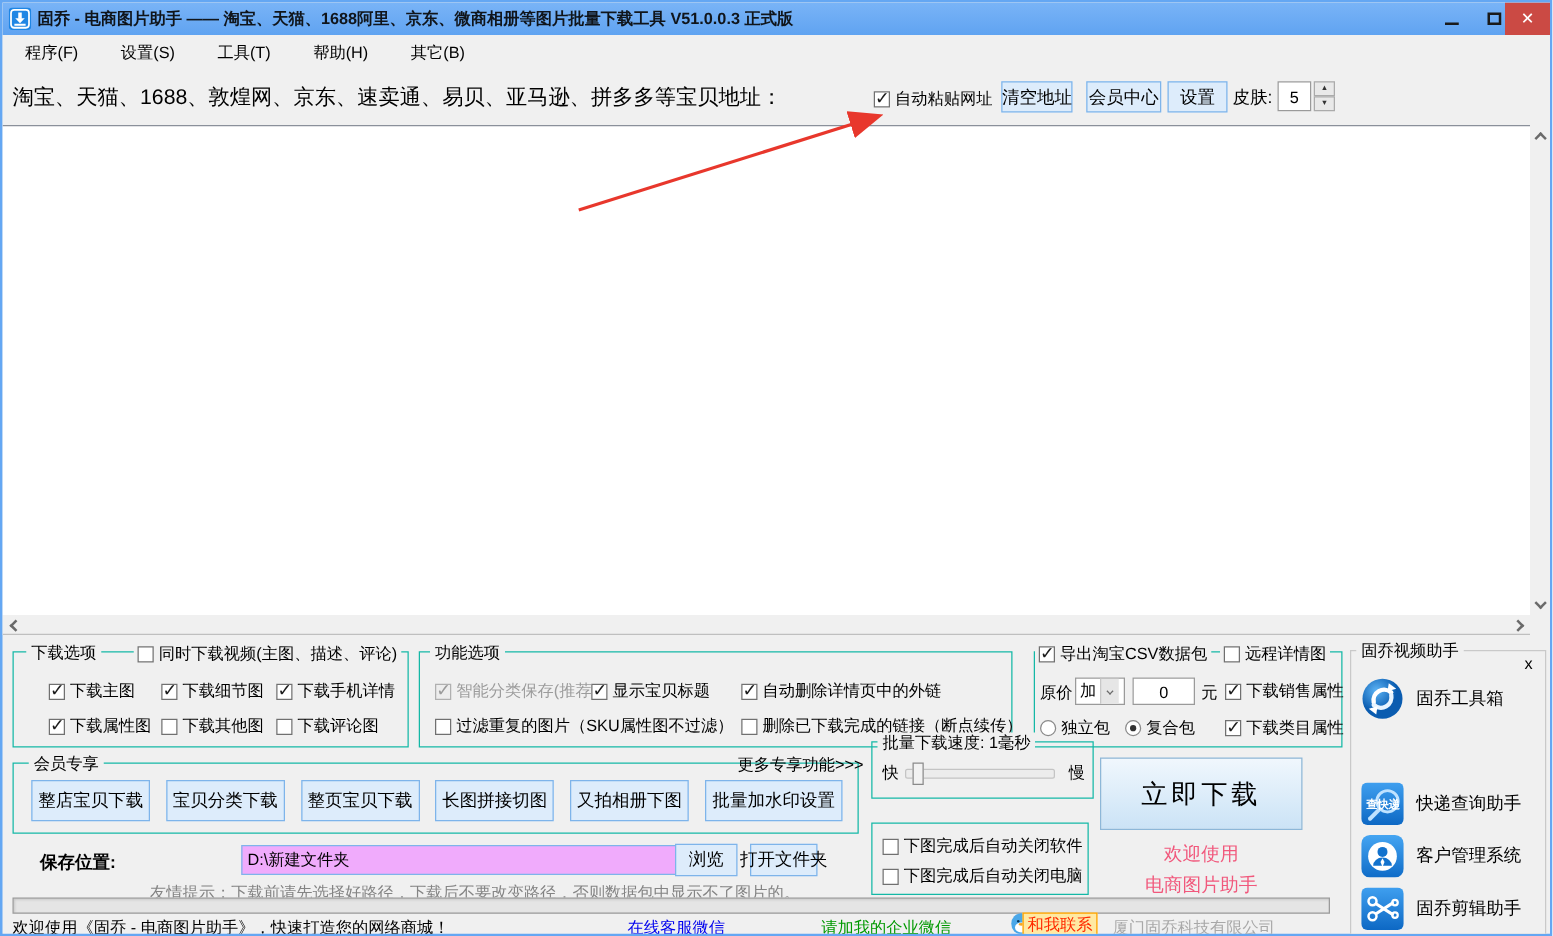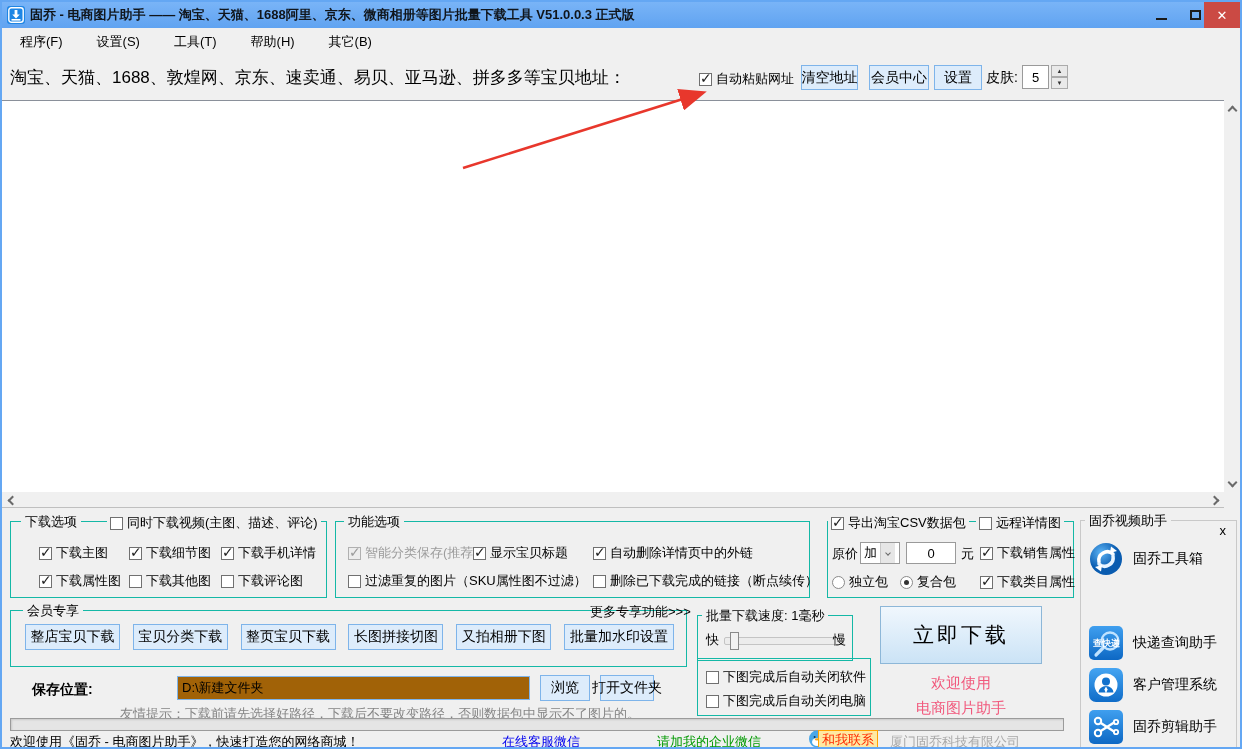--- a/index.html
+++ b/index.html
@@ -58,36 +58,36 @@
 
   
   .dropdown { position:absolute; height:22px; background:#fff; border:1px solid #9a9a9a; display:flex; align-items:center; cursor:pointer; }
   .ddtext { padding:0 3px; font-size:13px; }
   .ddarrow { width:15px; height:20px; background:#e6e6e6; display:flex; align-items:center; justify-content:center; border-left:1px solid #c8c8c8; }
   .ddarrow .chev { width:4px; height:4px; border-width:1.5px; }
   .numinput { position:absolute; height:22px; background:#fff; border:1px solid #9a9a9a; text-align:center; font-size:13px; font-family:inherit; }
 
   
   .viprowwrap { position:absolute; left:14px; top:13px; width:649px; display:flex; justify-content:space-between; }
-  .vipbtn { position:static; height:26px; width:95px; font-size:14px; }
+  .vipbtn { position:static; height:33px; width:95px; font-size:14px; }
   .vipbtn.wide { width:110px; }
   .morelink { position:absolute; left:588px; top:601px; font-size:13px; cursor:pointer; }
 
   
   .groove { position:absolute; left:26px; top:21px; width:120px; height:8px; background:#ececec; border:1px solid #c4c4c4; border-radius:2px; }
   .thumb { position:absolute; left:32px; top:16px; width:9px; height:18px; background:#f2f2f2; border:1px solid #8a8a8a; }
   .speedend { position:absolute; top:15px; font-size:13px; }
 
   
   .bigbtn { position:absolute; left:878px; top:604px; width:162px; height:58px; background:linear-gradient(#f0f7fd,#cbe3f6); border:1px solid #8db7d8; font-size:21px; letter-spacing:3px; display:flex; align-items:center; justify-content:center; cursor:pointer; }
   .pink { position:absolute; width:162px; left:878px; text-align:center; color:#f1587c; font-size:15px; }
 
   
   .savelabel { position:absolute; left:30px; top:679px; font-size:14px; font-weight:bold; }
-  .pathinput { position:absolute; left:175px; top:674px; width:353px; height:24px; border:1px solid #7eb4ea; background:#a16207; padding:4px 4px; font-size:13px; font-family:inherit; }
+  .pathinput { position:absolute; left:191px; top:674px; width:353px; height:24px; border:1px solid #7eb4ea; background:#f0abfc; padding:4px 4px; font-size:13px; font-family:inherit; }
   .tip { position:absolute; left:118px; top:703px; font-size:13px; color:#848484; }
 
   .progress { position:absolute; left:8px; top:716px; width:1054px; height:13px; border:1px solid #9b9b9b; background:#e5e5e5; box-shadow:inset 1px 1px 2px rgba(0,0,0,.12); }
 
   
   .status { position:absolute; top:731px; font-size:13px; white-space:nowrap; }
   .slink-blue { color:#0000ee; cursor:pointer; }
   .slink-green { color:#009900; cursor:pointer; }
   .company { color:#a8a8a8; }
   .contactbox { position:absolute; left:788px; top:728px; background:#ffe9a2; border:1px solid #ffa200; color:#ff2a00; font-size:13px; padding:1px 3px; line-height:16px; cursor:pointer;margin-left:28px; }
@@ -274,21 +274,21 @@
       <div class="btn vipbtn">整店宝贝下载</div>
       <div class="btn vipbtn">宝贝分类下载</div>
       <div class="btn vipbtn">整页宝贝下载</div>
       <div class="btn vipbtn">长图拼接切图</div>
       <div class="btn vipbtn">又拍相册下图</div>
       <div class="btn vipbtn wide">批量加水印设置</div>
     </div>
   </div>
   <span class="morelink">更多专享功能&gt;&gt;&gt;</span>
 
-  <div class="groupbox" style="left:695px;top:613px;width:156px;height:46px">
+  <div class="groupbox" style="left:695px;top:591px;width:178px;height:46px">
     <span class="gblabel" style="left:4px">批量下载速度: 1毫秒</span>
     <span class="speedend" style="left:8px">快</span>
     <div class="groove"></div>
     <div class="thumb"></div>
     <span class="speedend" style="right:6px">慢</span>
   </div>
 
   <div class="groupbox" style="left:695px;top:656px;width:174px;height:58px">
     <span class="cbrow" style="left:8px;top:9px">
       <span class="cb"></span>

